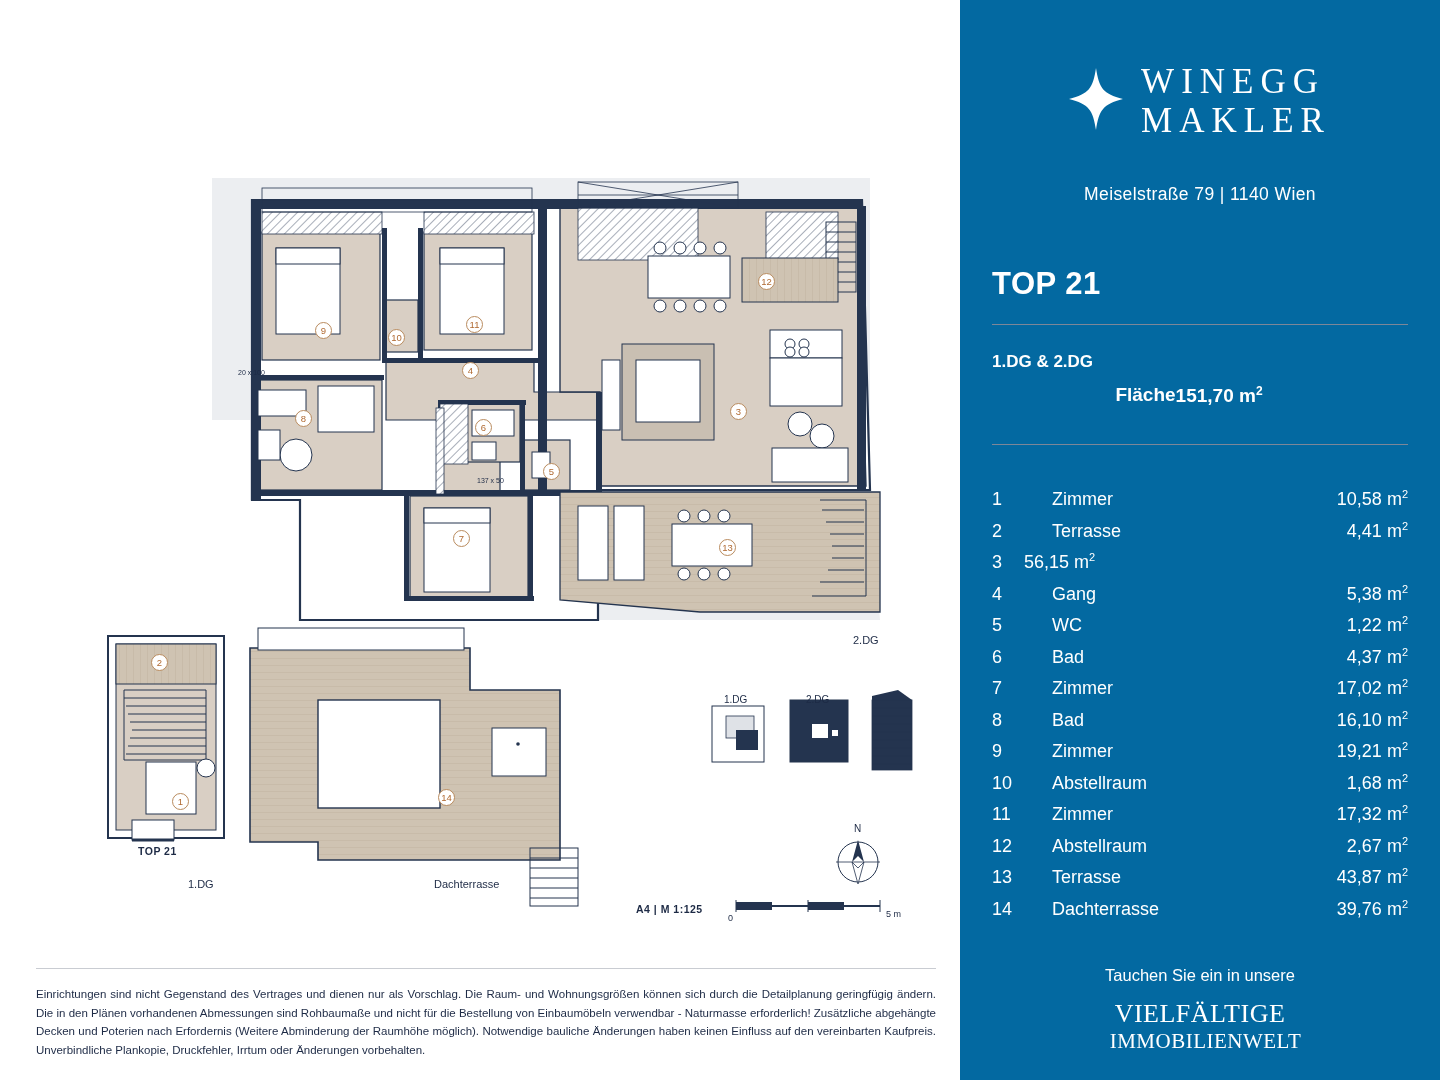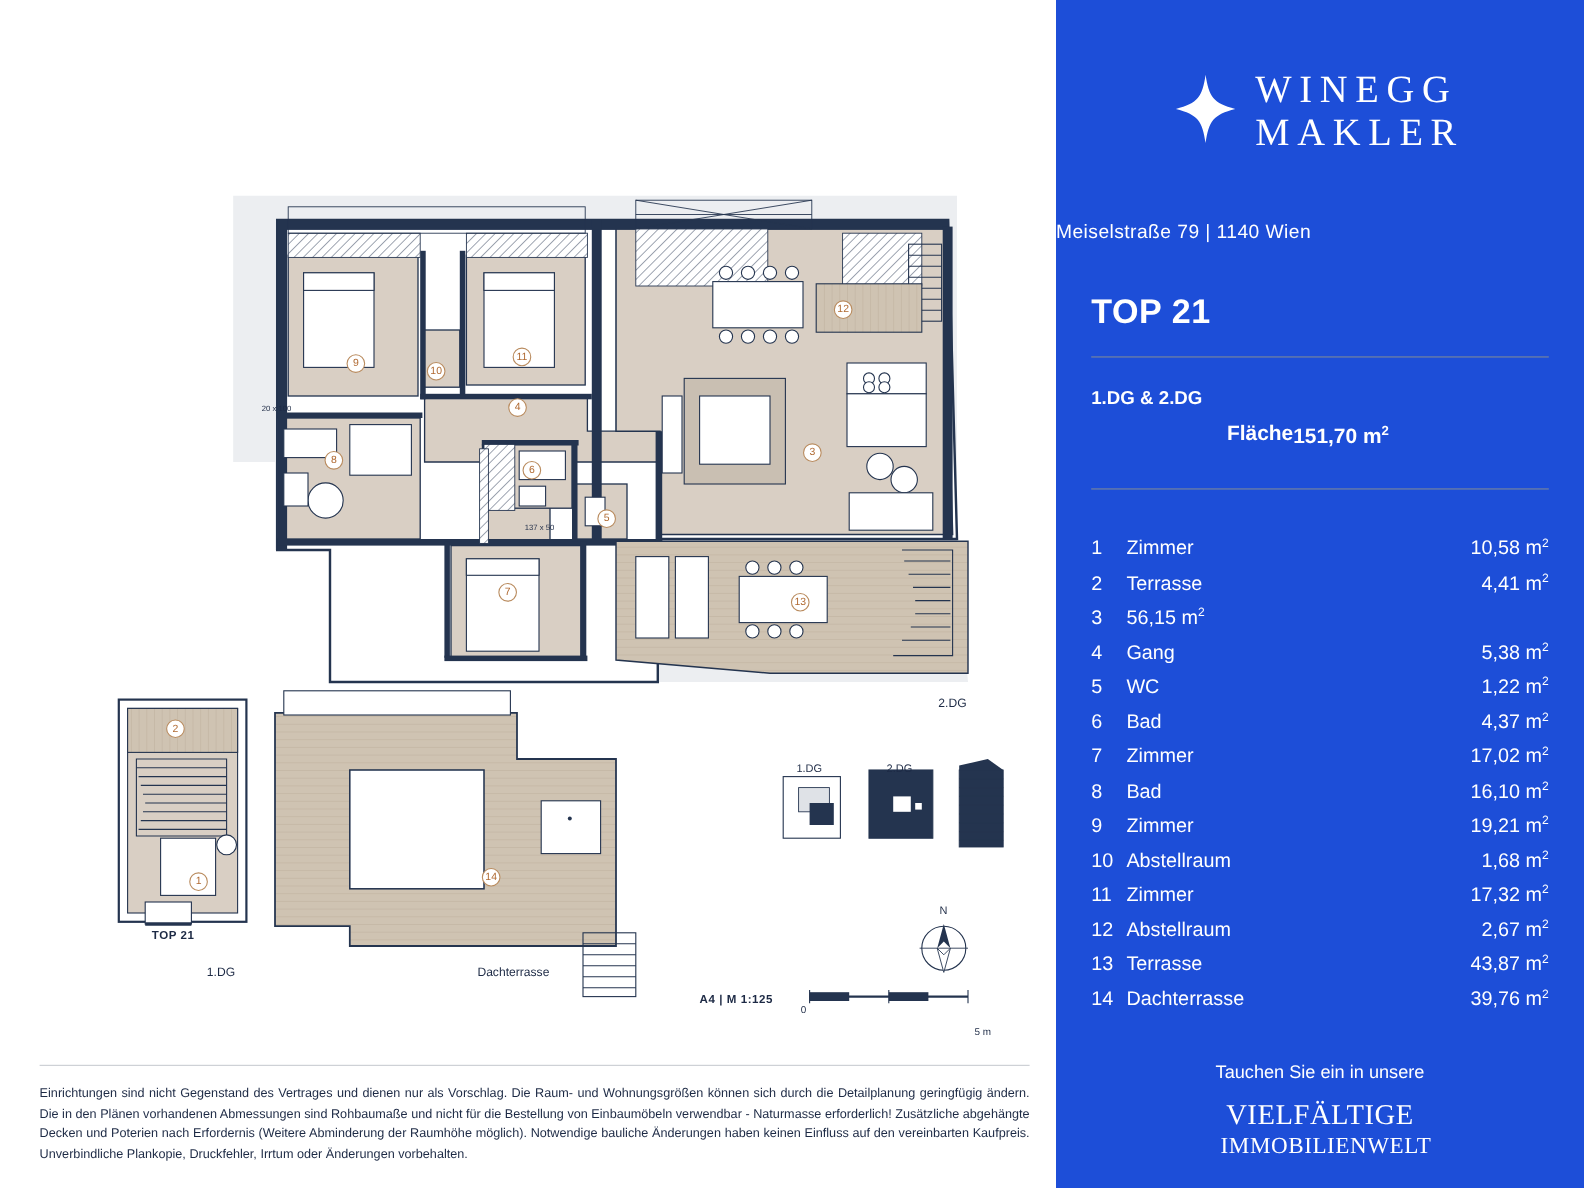--- a/index.html
+++ b/index.html
@@ -39,21 +39,21 @@
     line-height: 1.62;
     color: #1d2a45;
     text-align: justify;
   }
 
   
   #panel {
     position: absolute;
     left: 960px; top: 0;
     width: 480px; height: 1080px;
-    background: #1d4ed8;
+    background: #0369a1;
     color: #ffffff;
   }
 
   #brand {
     position: absolute;
     left: 0; top: 62px;
     width: 480px;
     display: flex;
     align-items: flex-start;
     justify-content: center;
@@ -62,23 +62,23 @@
   #brand .words {
     font-family: "Liberation Serif", serif;
     line-height: 1.12;
     letter-spacing: 7px;
   }
   #brand .words .l1 { font-size: 35px; }
   #brand .words .l2 { font-size: 35px; }
 
   #address {
     position: absolute;
-    left: 0; top: 200px;
+    left: 0; top: 184px;
     width: 480px;
-    text-align: left;
+    text-align: center;
     font-size: 17.5px;
     letter-spacing: 0.4px;
   }
 
   #top-title {
     position: absolute;
     left: 32px; top: 266px;
     font-size: 31px;
     font-weight: bold;
     letter-spacing: 0.5px;
@@ -120,21 +120,21 @@
     display: flex;
     align-items: baseline;
     height: 31.5px;
     font-size: 18px;
   }
   .room-row .num {
     width: 32px;
     flex: 0 0 32px;
     text-align: left;
   }
-  .room-row .name { flex: 1 1 auto; }
+  .room-row .name { flex: 1 1 auto; margin-left: 28px; }
   .room-row .val { text-align: left; white-space: nowrap; }
   .room-row .val sup { font-size: 11px; }
 
   #footer {
     position: absolute;
     left: 0; bottom: 26px;
     width: 480px;
     text-align: center;
   }
   #footer .f1 { font-size: 16.5px; margin-bottom: 14px; }
@@ -422,21 +422,21 @@
       <rect x="808" y="902" width="36" height="8" fill="#24344f"></rect>
     </g>
   </svg>
 
   <div class="plan-note" style="left:853px; top:634px;">2.DG</div>
   <div class="plan-note bold" style="left:138px; top:845px;">TOP 21</div>
   <div class="plan-note" style="left:188px; top:878px;">1.DG</div>
   <div class="plan-note" style="left:434px; top:878px;">Dachterrasse</div>
   <div class="plan-note bold" style="left:636px; top:903px;">A4 | M 1:125</div>
   <div class="plan-note" style="left:728px; top:913px; font-size:9px;">0</div>
-  <div class="plan-note" style="left:886px; top:909px; font-size:9px;margin-top:24px;">5 m</div>
+  <div class="plan-note" style="left:886px; top:909px; font-size:9px;">5 m</div>
   <div class="plan-note" style="left:724px; top:694px; font-size:10px;">1.DG</div>
   <div class="plan-note" style="left:806px; top:694px; font-size:10px;">2.DG</div>
   <div class="plan-note" style="left:854px; top:823px; font-size:10px;">N</div>
   <div class="plan-note" style="left:238px; top:369px; font-size:7px;">20 x 100</div>
   <div class="plan-note" style="left:477px; top:477px; font-size:7px;">137 x 50</div>
 
   <div id="markers">
       <div class="marker" style="left: 315px; top: 322px;">9</div>
       <div class="marker" style="left: 388px; top: 329px;">10</div>
       <div class="marker" style="left: 466px; top: 316px;">11</div>

